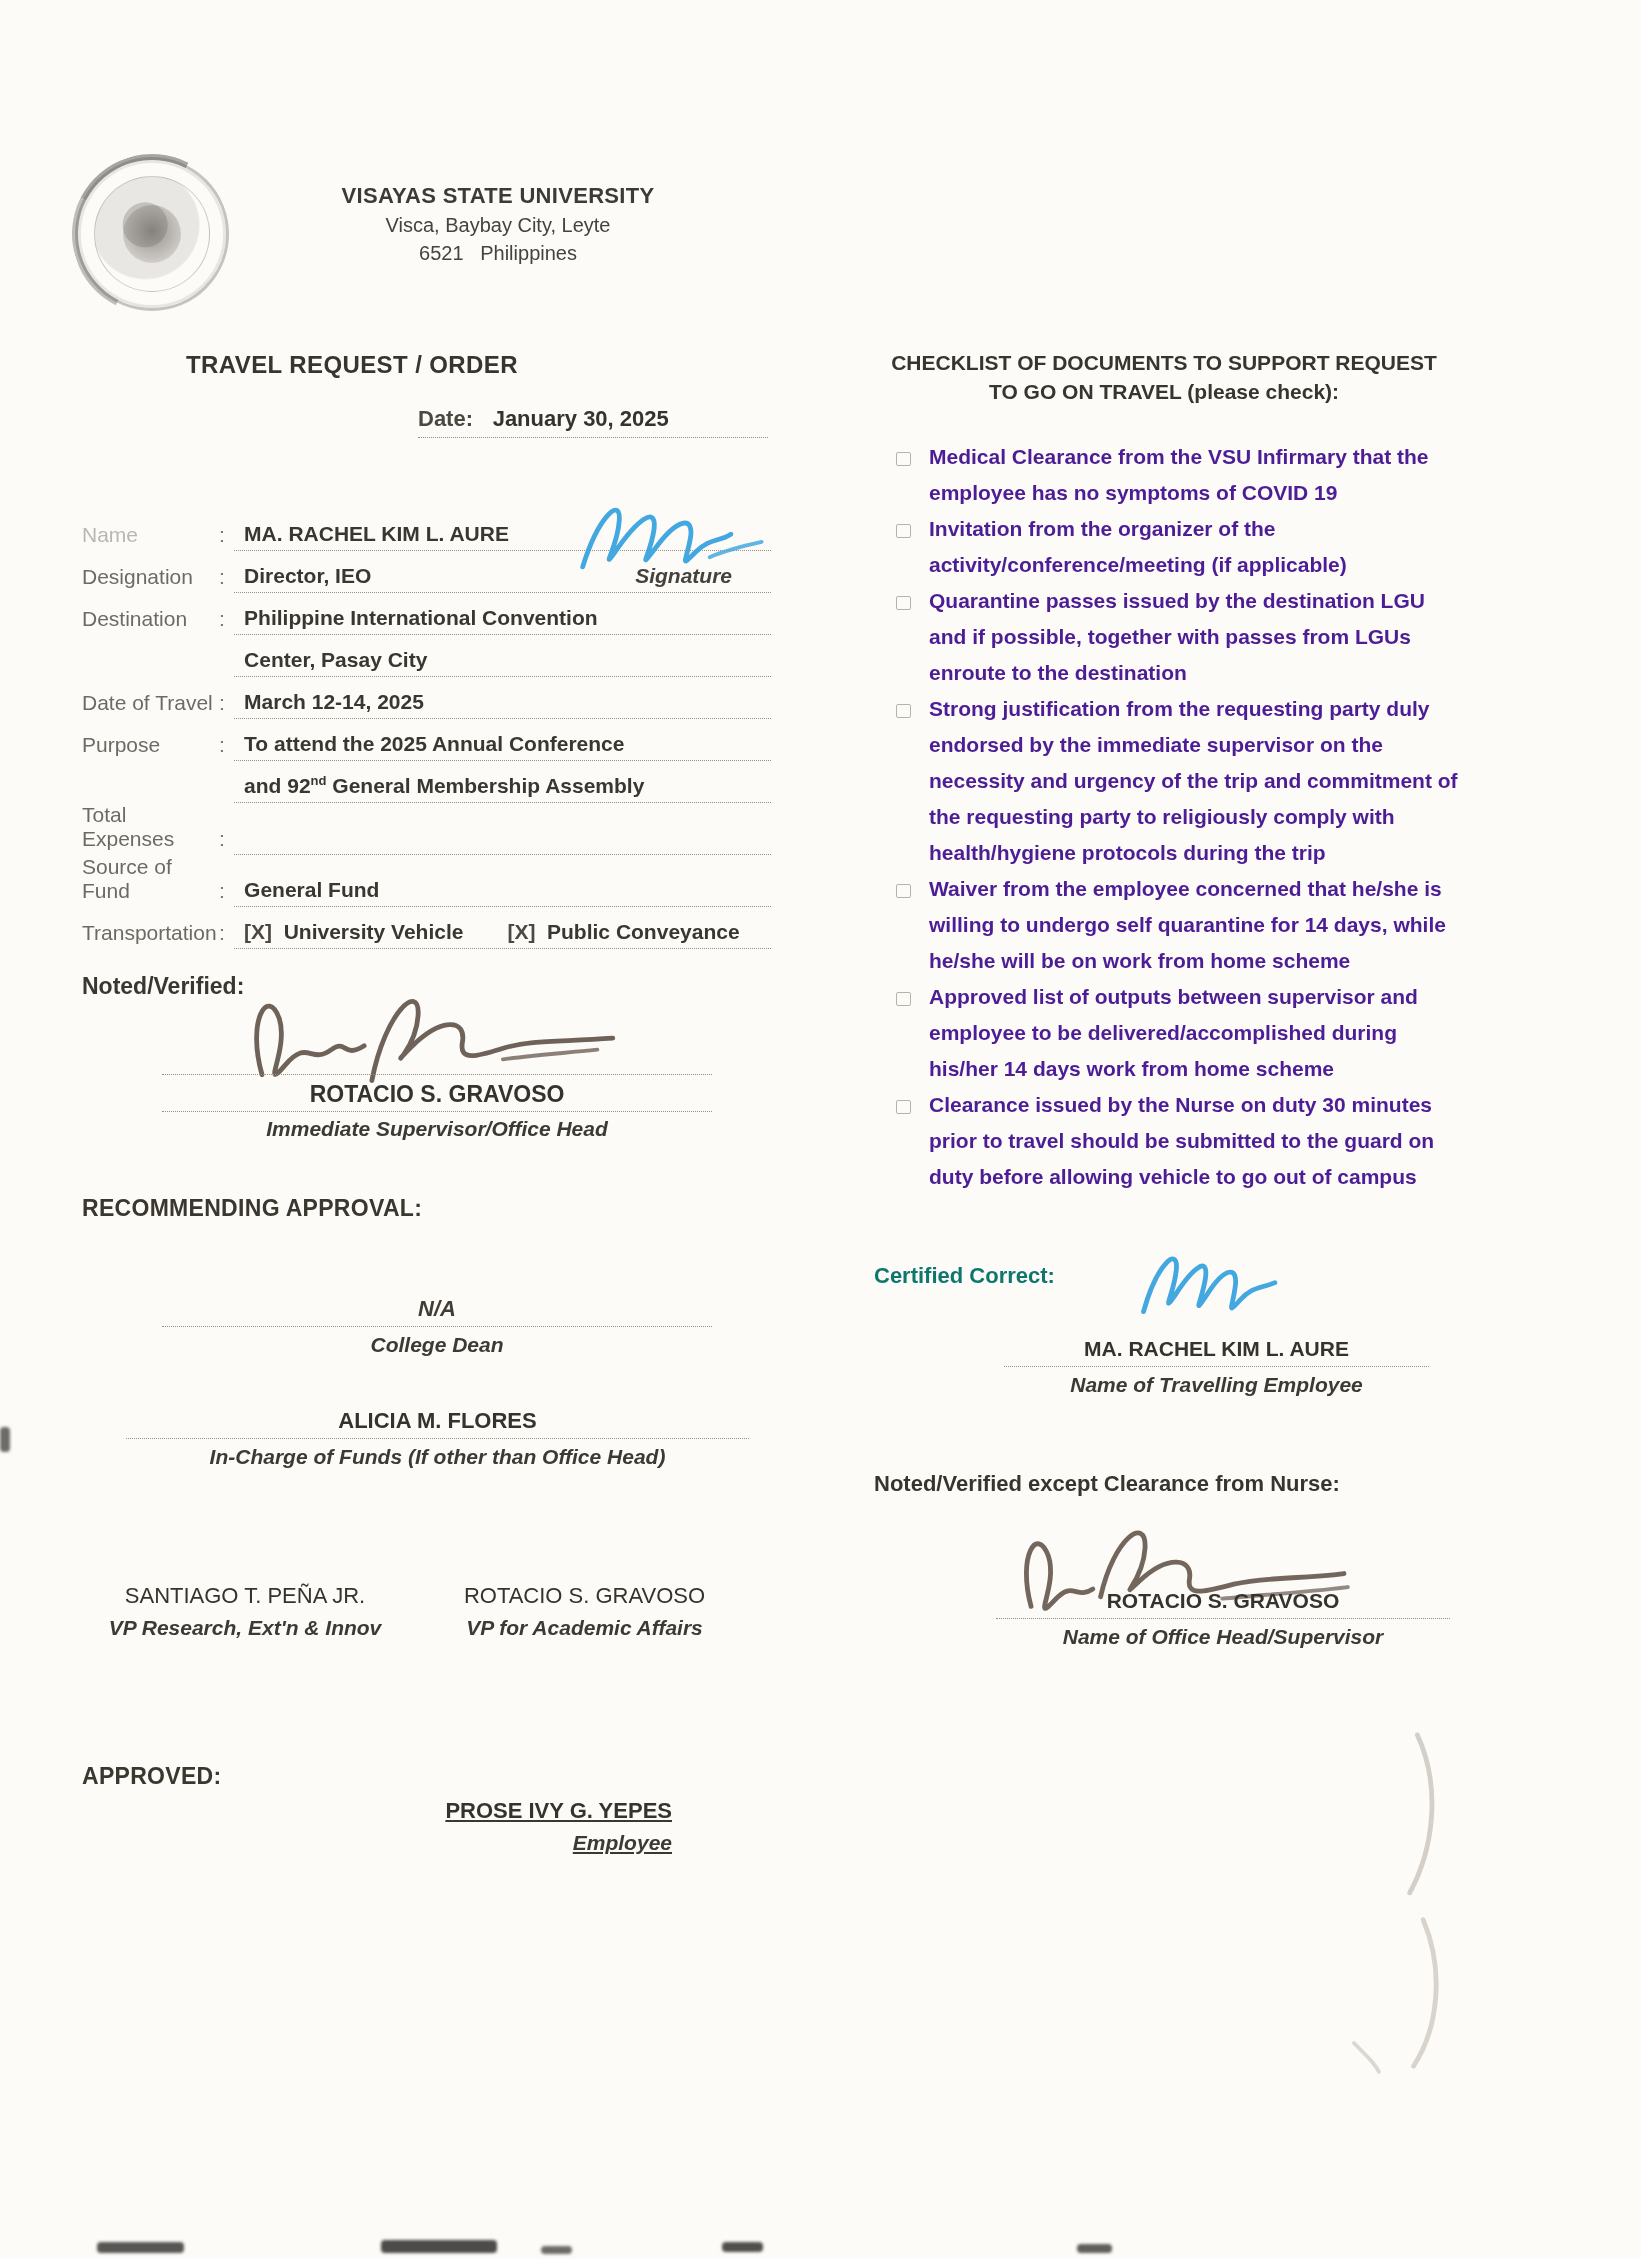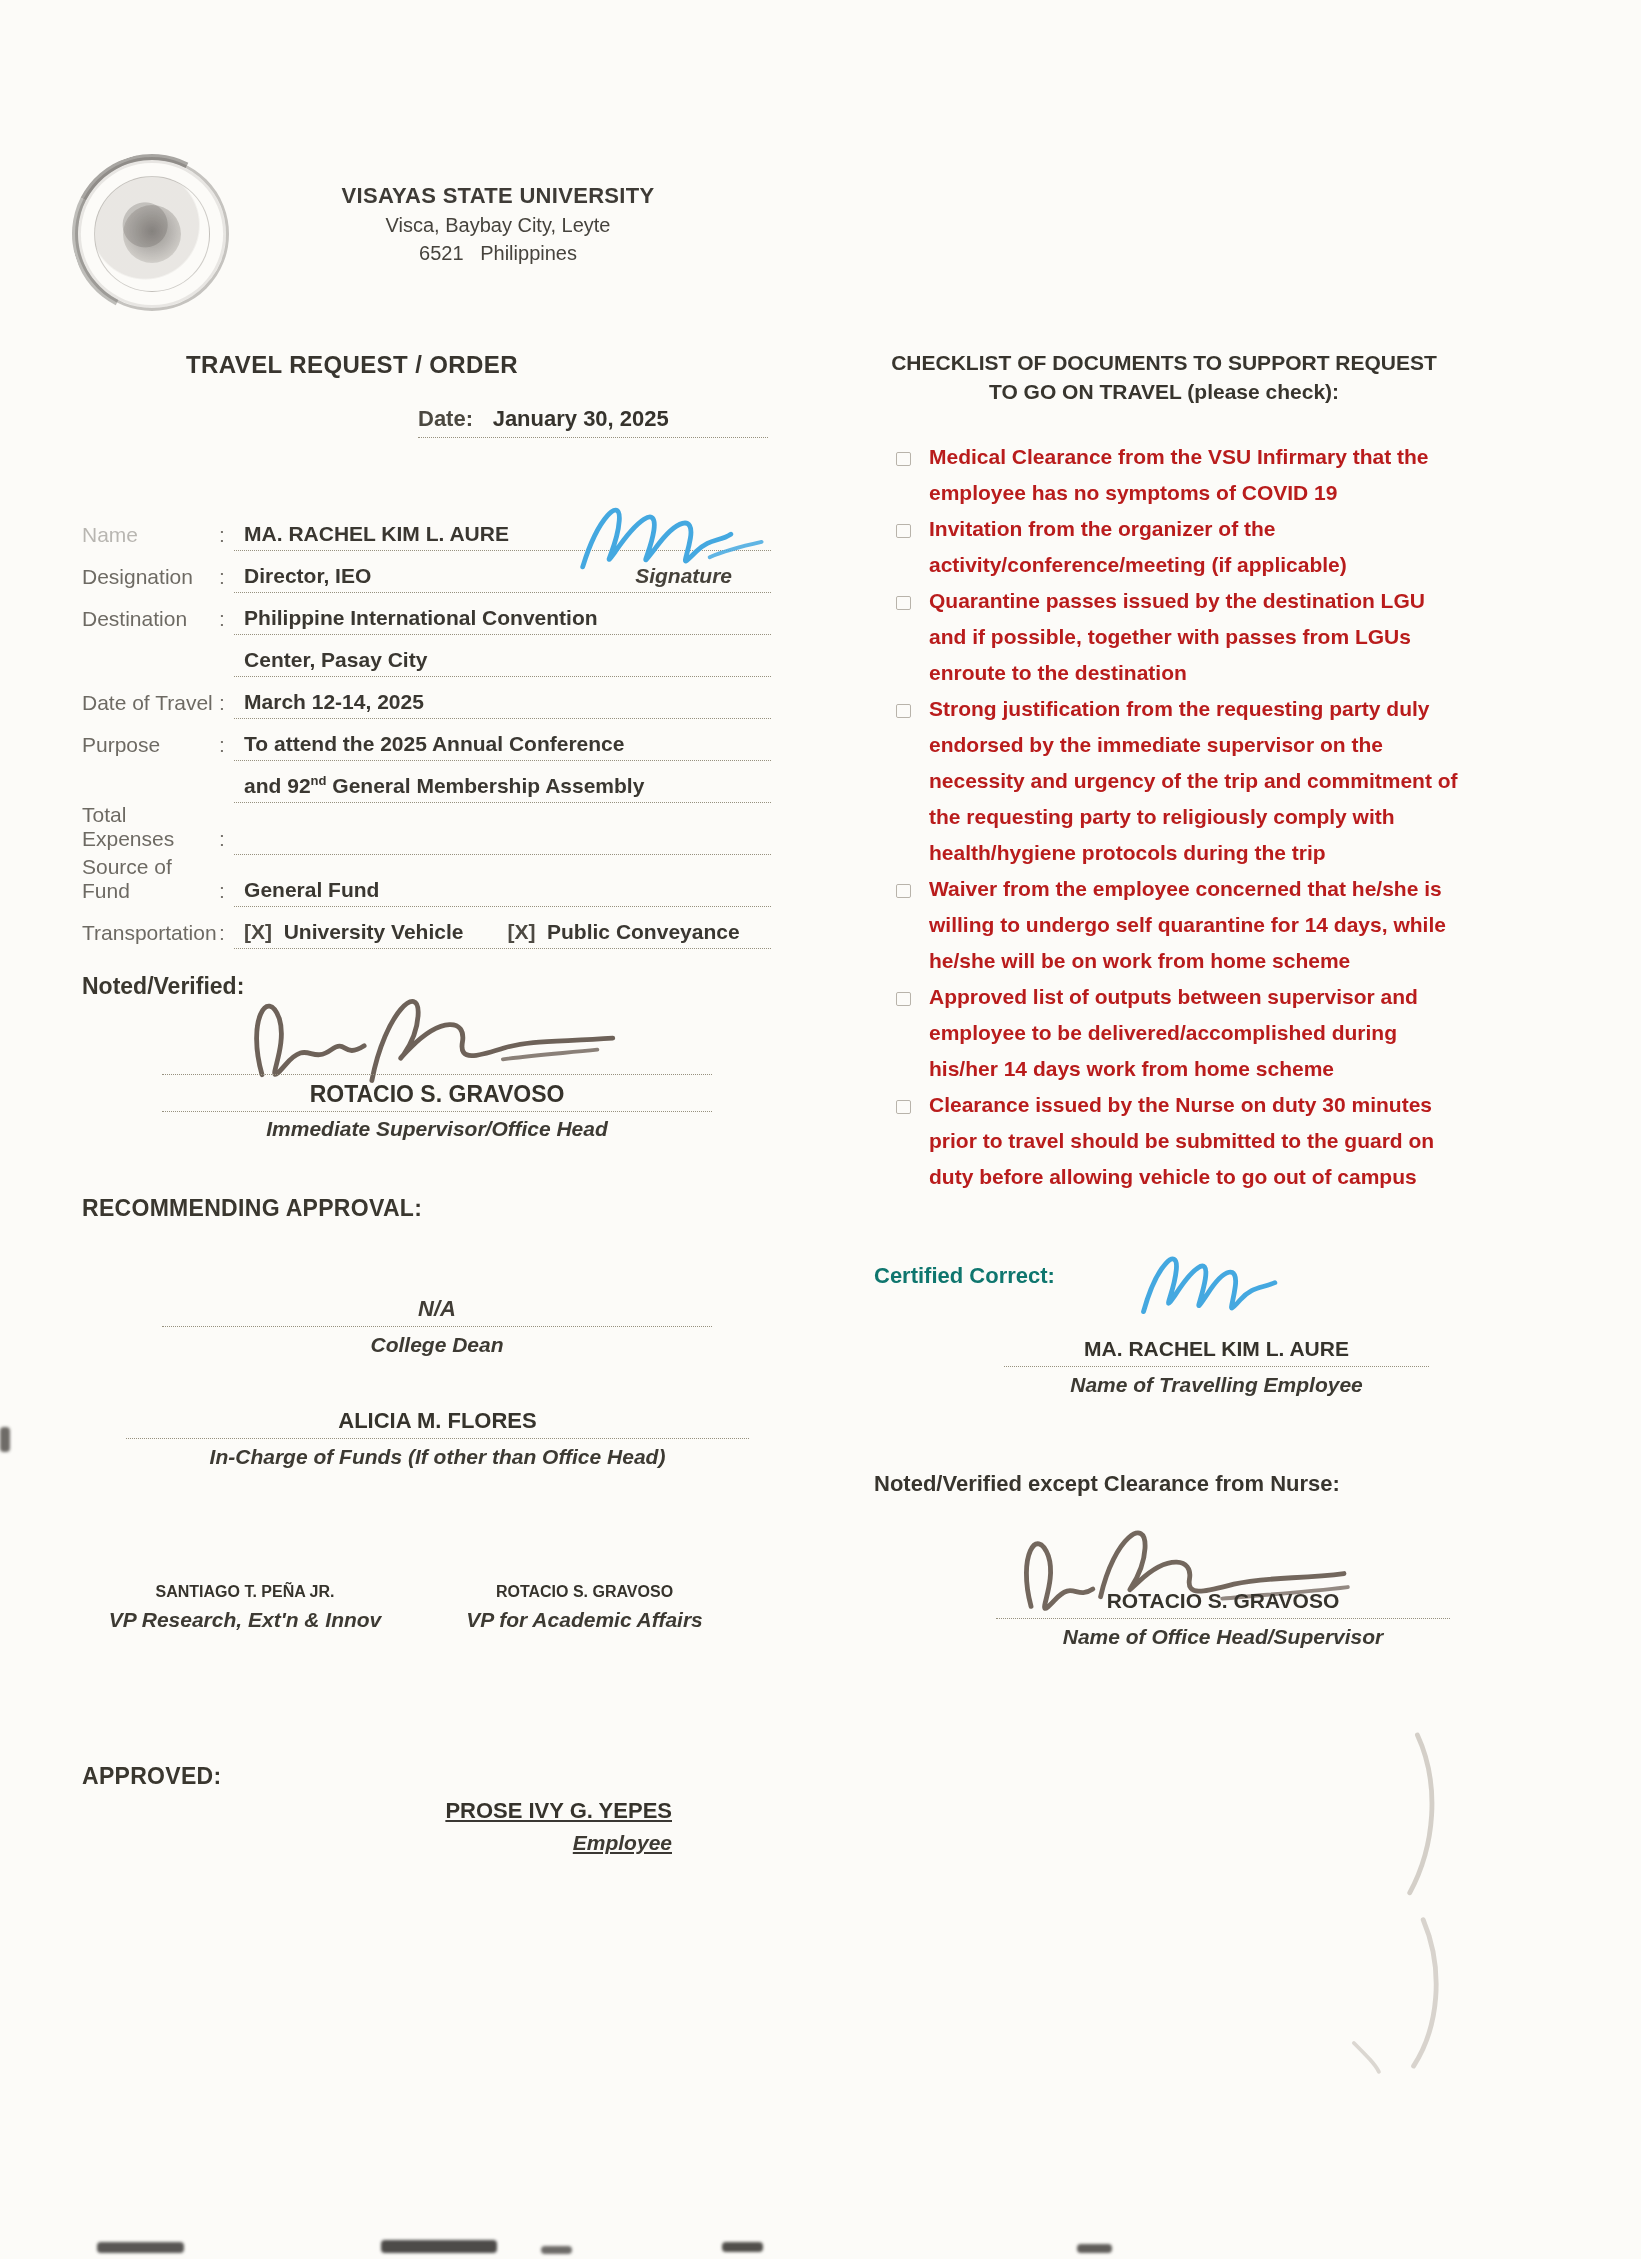--- a/index.html
+++ b/index.html
@@ -52,33 +52,33 @@
   .sup-block { left:162px; top:1074px; width:550px; }
   .sig-name { font-size:23px; font-weight:bold; color:#36332c; text-align:center; padding:5.8px 0 2.9px; }
   .sig-title { font-size:21px; font-weight:600; font-style:italic; color:#3d3a33; text-align:center; padding-top:5.8px; }
   .recommending { left:82px; top:1195px; font-size:23px; font-weight:bold; letter-spacing:0.3px; color:#3a372f; }
   .dean-block { left:162px; top:1296px; width:550px; }
   .na { font-size:22px; font-weight:600; font-style:italic; text-align:center; color:#413d36; padding-bottom:3.9px; }
   .funds-block { left:126px; top:1408px; width:623px; }
   .funds-name { font-size:22px; font-weight:bold; text-align:center; color:#36332c; padding-bottom:3.9px; }
   .vps-row { left:82px; top:1583px; width:666px; display:flex; gap:13.5px; }
   .vp { width:326px; text-align:center; }
-  .vp-name { font-size:16px; font-weight:bold; color:#36332c; }
+  .vp-name { font-size:22px; font-weight:normal; color:#36332c; }
   .vp-title { font-size:21px; font-weight:600; font-style:italic; color:#3d3a33; padding-top:6.8px; }
   .approved { left:82px; top:1763px; font-size:23px; font-weight:bold; letter-spacing:0.3px; color:#3a372f; }
   .president-block { left:272px; top:1798px; width:400px; text-align:right;text-decoration:underline; }
   .pres-name { font-size:22px; font-weight:bold; color:#36332c; }
   .pres-title { font-size:21px; font-weight:600; font-style:italic; color:#3d3a33; padding-top:6.8px; }
 
   
   .check-head { left:881px; top:348px; width:566px; text-align:center; font-size:21px; font-weight:bold; line-height:29px; color:#38352e; }
   .check-list { left:896px; top:439px; width:566px; }
   .check-item { display:grid; grid-template-columns:33px 1fr; }
   .checkbox { width:12.6px; height:12.6px; border:1.4px solid #9b9489; border-radius:1.9px; margin-top:12.6px; opacity:.7; }
-  .check-text { font-size:21px; font-weight:600; line-height:36px; color:#b91c1c; }
+  .check-text { font-size:21px; font-weight:600; line-height:36px; color:#4c1d95; }
 
   .certified { left:874px; top:1263px; font-size:22px; font-weight:bold; color:#0f766e; }
   .employee-block { left:1004px; top:1337px; width:425px; }
   .right-name { font-size:21px; font-weight:bold; text-align:center; color:#36332c; padding-bottom:4.8px; }
   .right-caption { font-size:21px; font-weight:600; font-style:italic; text-align:center; color:#3d3a33; padding-top:5.8px; }
   .noted-except { left:874px; top:1471px; font-size:22px; font-weight:bold; color:#38352e; }
   .officehead-block { left:996px; top:1589px; width:454px; }
 
   
   .sig-svg path { fill:none; stroke-linecap:round; stroke-linejoin:round; }

